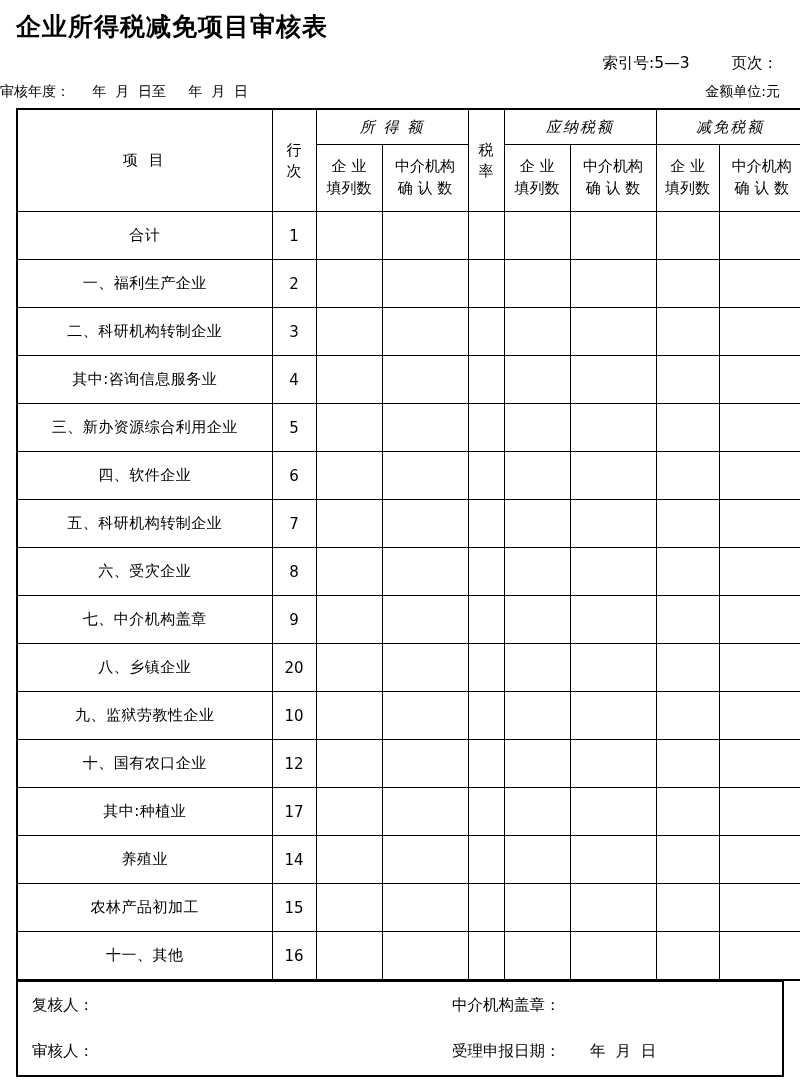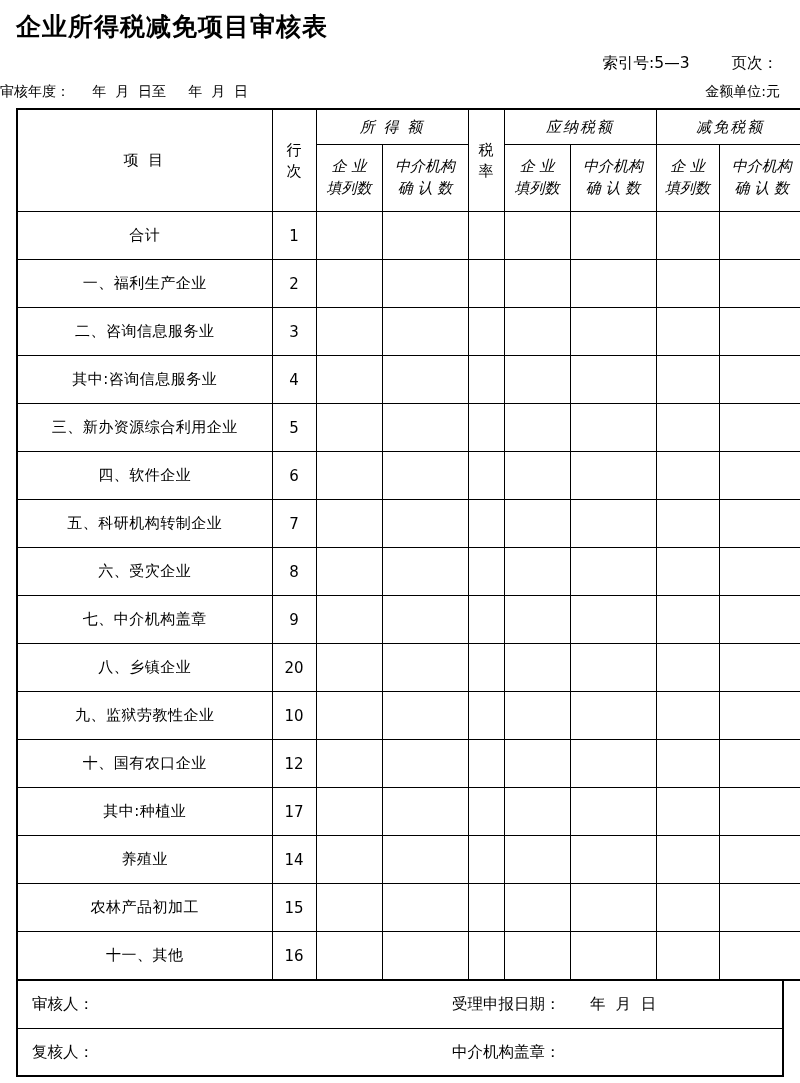--- a/index.html
+++ b/index.html
@@ -78,30 +78,28 @@
   .hdr-group {
     height: 34px;
     font-size: 15.5px;
     letter-spacing: 2px;
     font-style: italic;
   }
   .hdr-sub {
     height: 66px;
     font-size: 14.5px;
     line-height: 1.45;
-    font-style: italic;
   }
   .hdr-sub .two-line {
     display: block;
   }
   .cell-item {
     height: 96px;
     font-size: 16px;
     letter-spacing: 3px;
-    font-family: Liberation Serif, serif;
   }
   .vert-rowno {
     height: 100px;
     font-size: 15px;
     line-height: 1.4;
   }
   .vert-rate {
     font-size: 15px;
     line-height: 1.4;
   }
@@ -228,21 +226,21 @@
         <td class="rowno">2</td>
         <td></td>
         <td></td>
         <td></td>
         <td></td>
         <td></td>
         <td></td>
         <td></td>
       </tr>
       <tr>
-        <td class="item-name">二、咨询信息服务业</td>
+        <td class="item-name">二、科研机构转制企业</td>
         <td class="rowno">3</td>
         <td></td>
         <td></td>
         <td></td>
         <td></td>
         <td></td>
         <td></td>
         <td></td>
       </tr>
       <tr>
@@ -385,23 +383,23 @@
         <td></td>
         <td></td>
         <td></td>
         <td></td>
         <td></td>
       </tr>
     </tbody>
   </table>
 
   <div class="footer">
+    <div class="footer-row second">
+      <span class="footer-left">复核人：</span>
+      <span class="footer-right">中介机构盖章：</span>
+    </div>
     <div class="footer-row">
       <span class="footer-left">审核人：</span>
       <span class="footer-right">受理申报日期：      年  月  日</span>
     </div>
-    <div class="footer-row second">
-      <span class="footer-left">复核人：</span>
-      <span class="footer-right">中介机构盖章：</span>
-    </div>
   </div>
 
 </div>
 
 </body></html>

